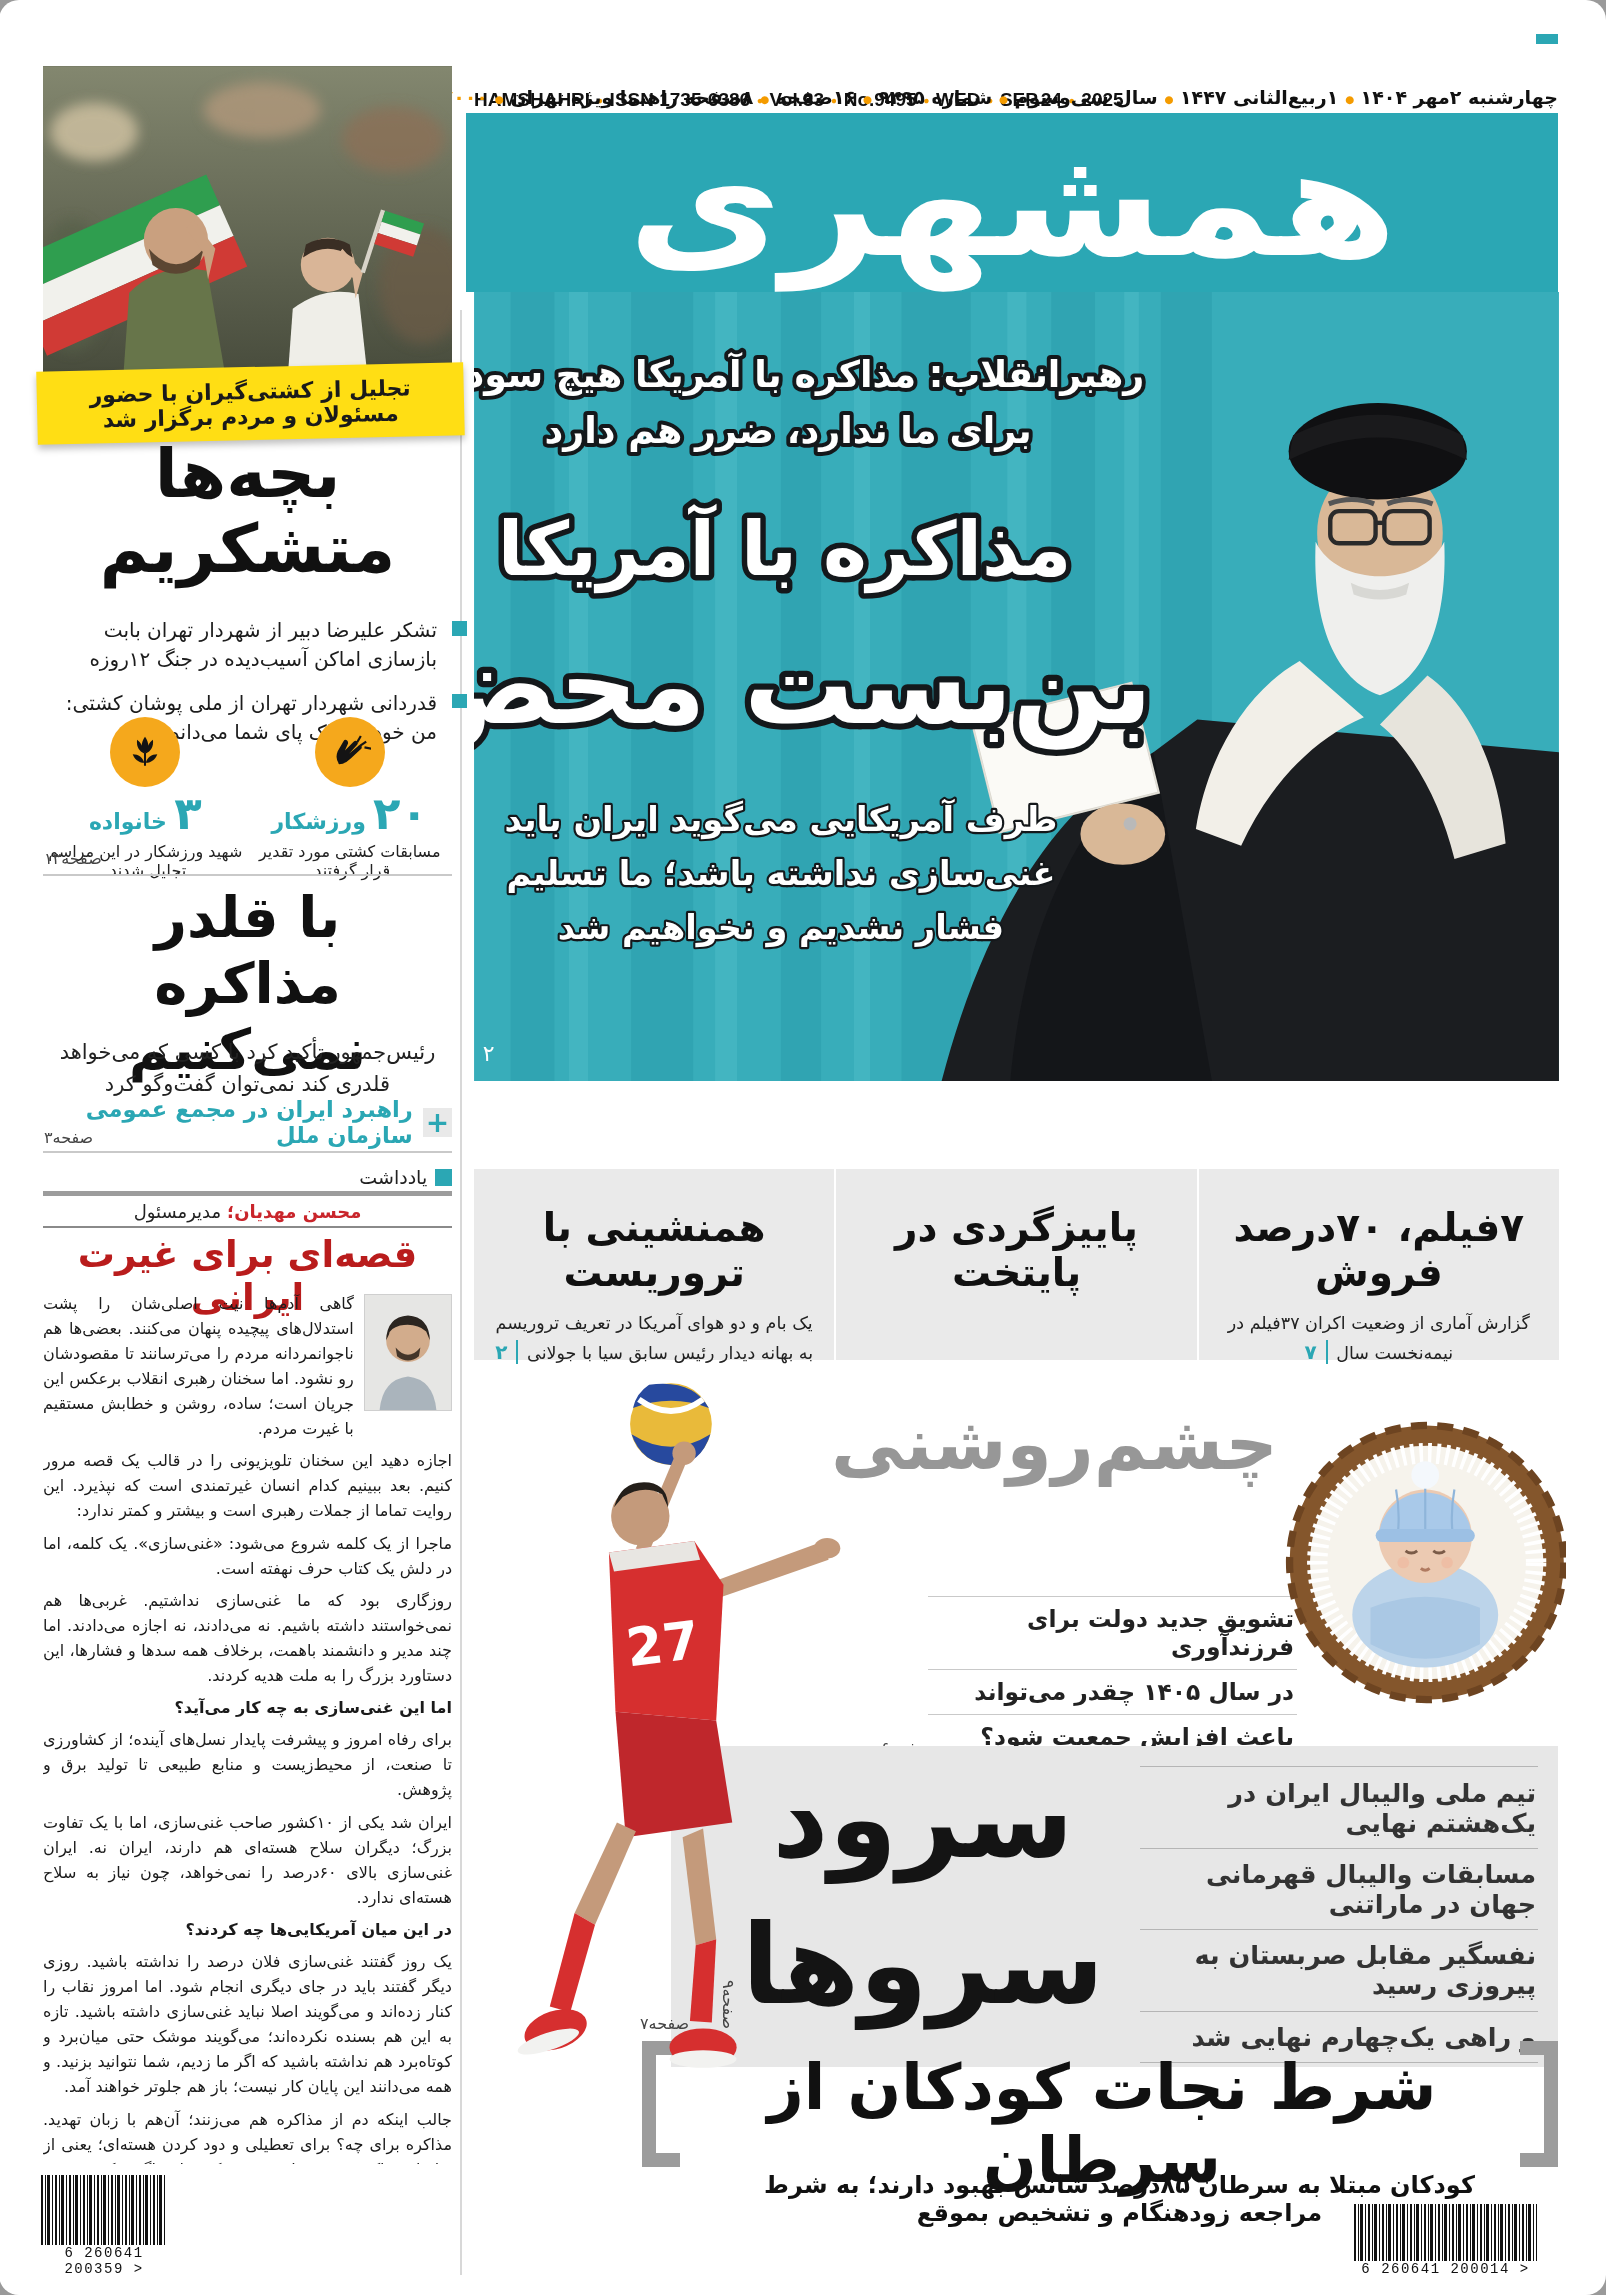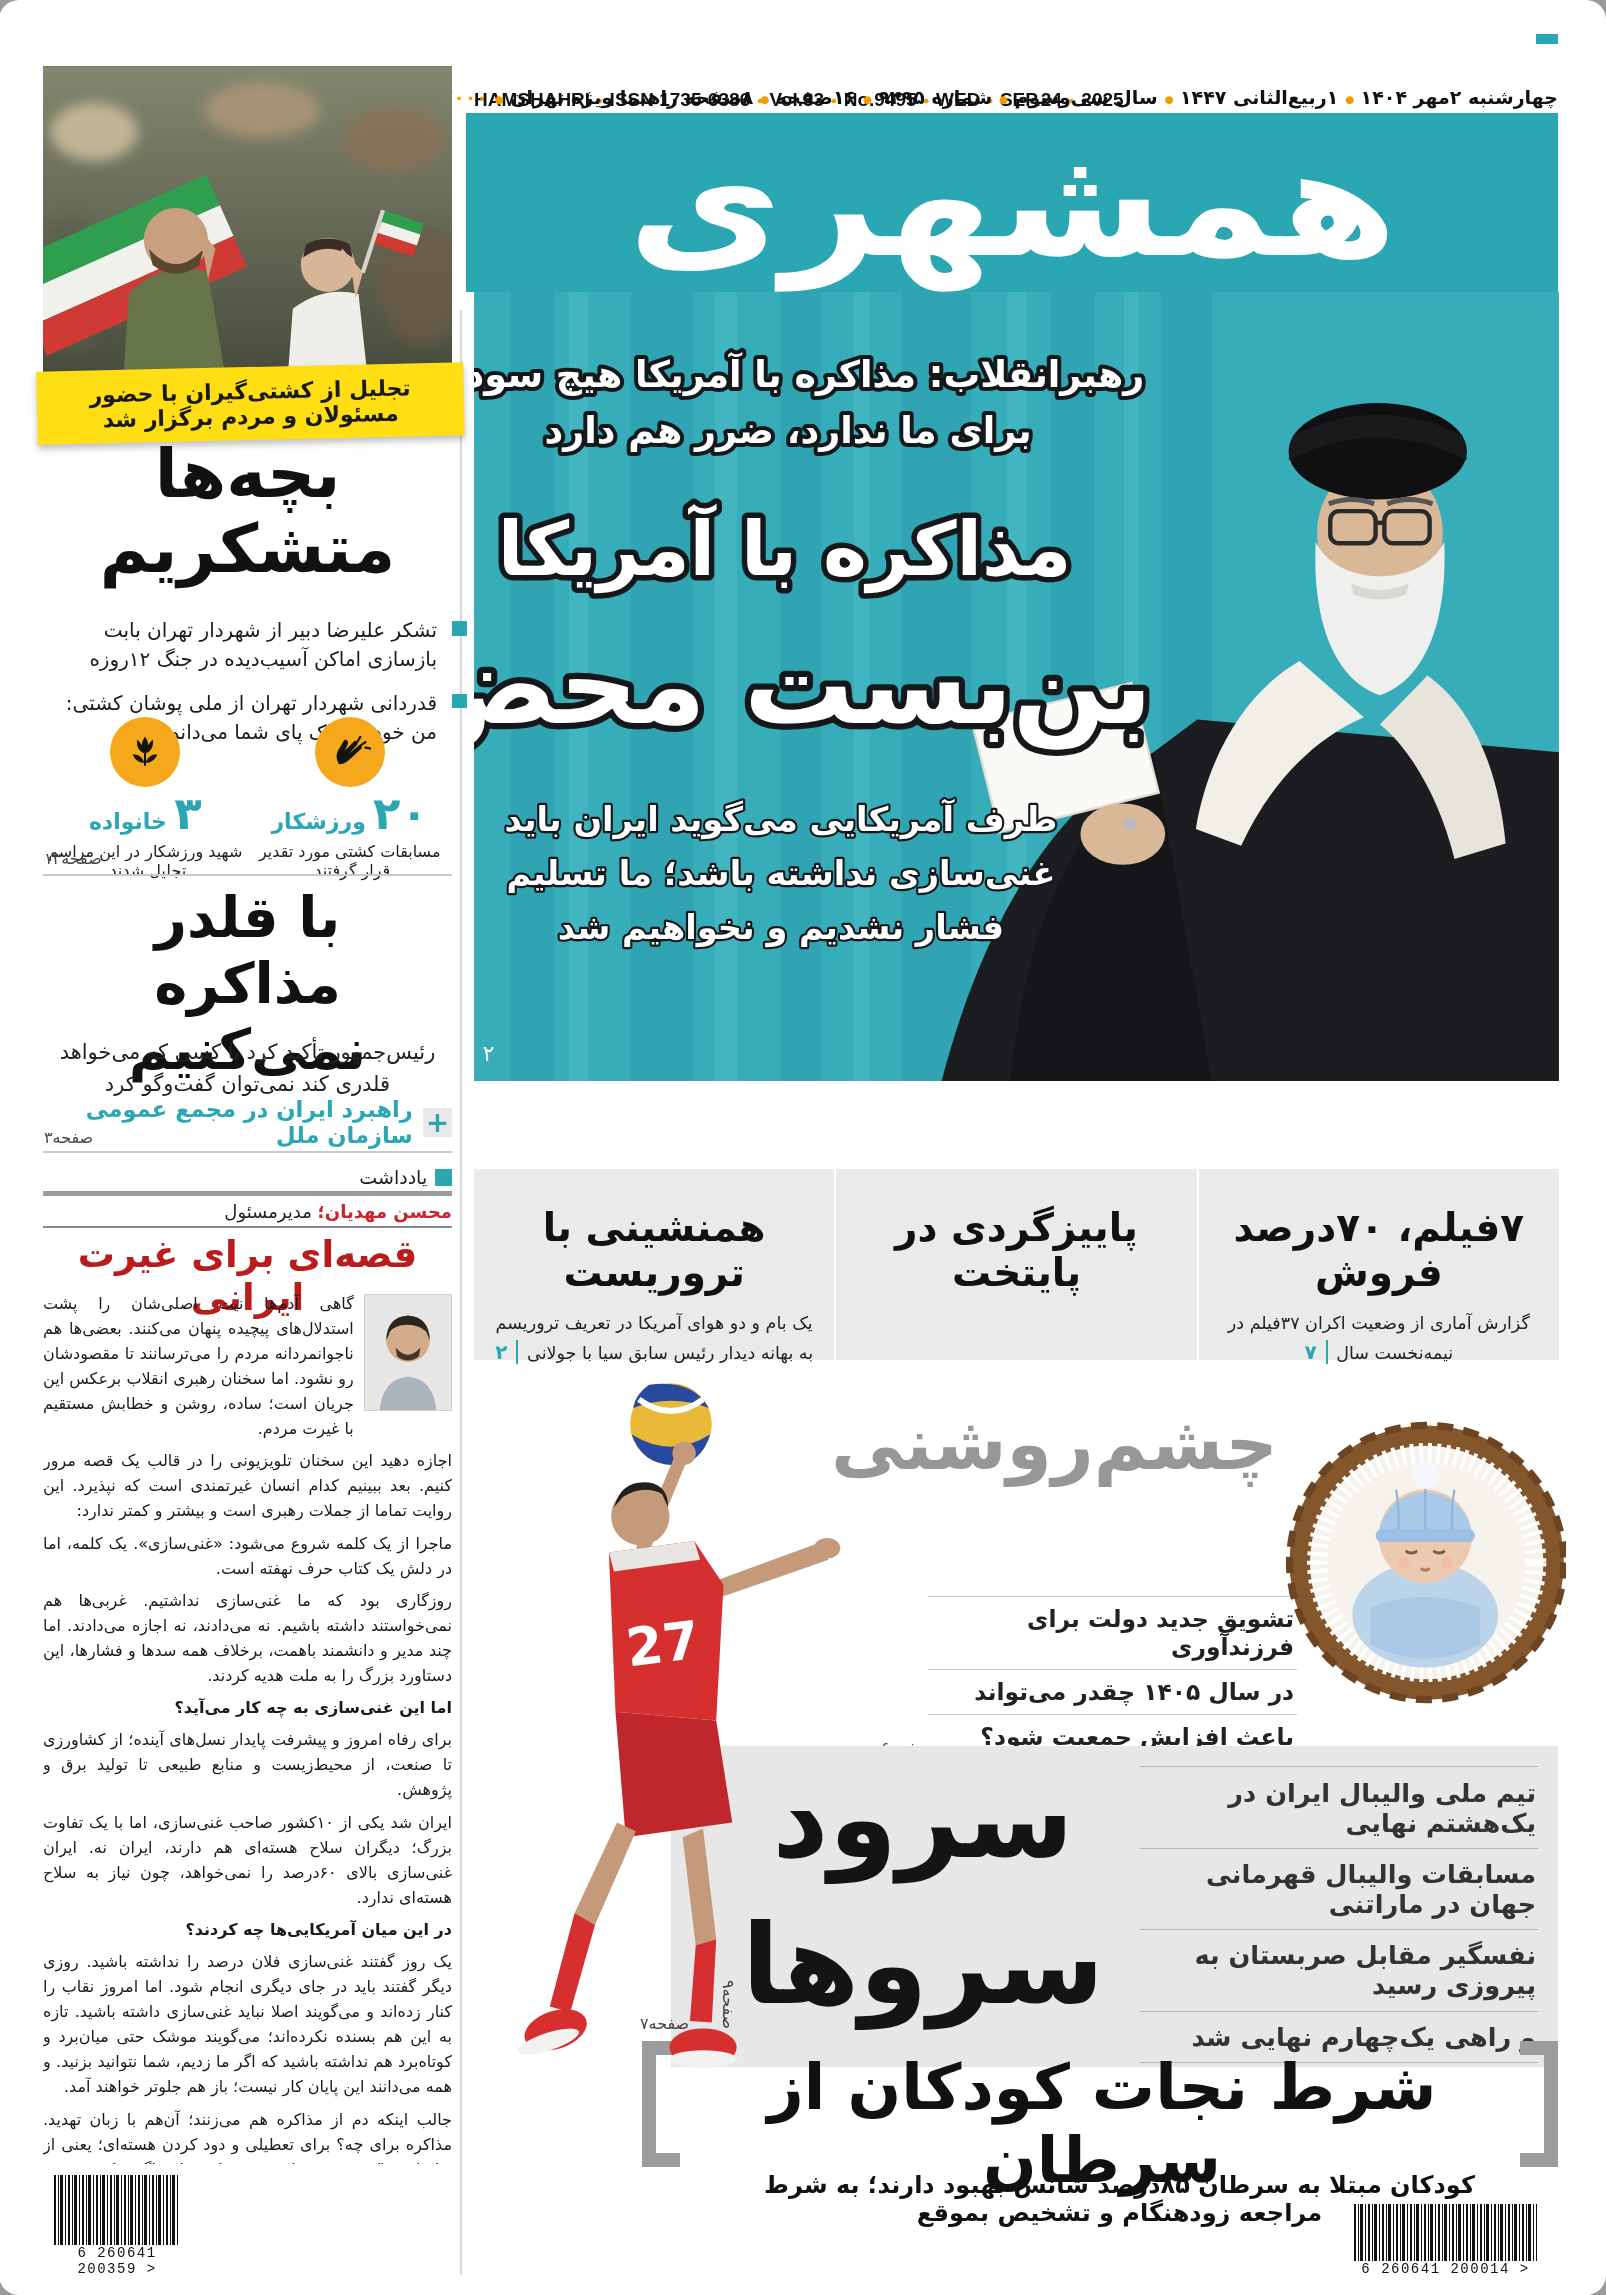--- a/index.html
+++ b/index.html
@@ -46,35 +46,35 @@
   .linkrow{position:absolute;left:44px;top:1096px;width:409px;display:flex;align-items:center;gap:10.2px;}
   .plusbox{width:29px;height:29px;background:#e9e9e9;color:#2BA7B4;font-size:28px;line-height:29px;
            text-align:center;font-weight:bold;flex:0 0 auto;}
   .linktext{font-size:22.6px;font-weight:bold;color:#2BA7B4;}
   .p3{position:absolute;left:45px;top:1128px;}
   .hdiv2{position:absolute;left:44px;top:1151px;width:409px;height:1.5px;background:#c9c9c9;}
   
   .note-tag{position:absolute;left:44px;top:1166px;width:409px;text-align:right;font-size:19px;color:#222;}
   .note-tag .sq{display:inline-block;width:17.5px;height:17.5px;background:#2BA7B4;vertical-align:-2.2px;margin-left:7.3px;}
   .note-thick{position:absolute;left:44px;top:1191px;width:409px;height:5.1px;background:#9c9c9c;}
-  .byline{position:absolute;left:44px;top:1201px;width:409px;text-align:right;font-size:18px;}
+  .byline{position:absolute;left:44px;top:1201px;width:409px;text-align:center;font-size:18px;}
   .byname{color:#C9252B;font-weight:bold;}
   .byrole{color:#222;}
   .note-thin{position:absolute;left:44px;top:1226px;width:409px;height:1.5px;background:#8a8a8a;}
   .h-note{position:absolute;left:44px;top:1233px;width:409px;text-align:center;font-size:37px;font-weight:bold;color:#b91c1c;}
   .note-body{position:absolute;left:44px;top:1291px;width:409px;height:873px;overflow:hidden;
              font-size:16px;line-height:25px;text-align:justify;color:#1b1b1b;}
   .note-body p{margin:0 0 7.3px 0;}
   .note-body p.ph{font-weight:bold;margin-top:2.9px;}
   .author-photo{float:right;width:86px;height:115px;margin:2.9px 0 7.3px 10.2px;background:#e3e3e3;border:0.7px solid #cfcfcf;}
   .barcode{text-align:center;}
   .barcode .bars{height:70px;background:repeating-linear-gradient(90deg,#111 0 2.2px,#fff 2.2px 3.7px,#111 3.7px 5.1px,
                  #fff 5.1px 5.8px,#111 5.8px 8.8px,#fff 8.8px 11px,#111 11px 11.7px,#fff 11.7px 14px);}
   .barcode .digits{font-family:"Liberation Mono",monospace;font-size:14px;color:#111;direction:ltr;letter-spacing:1.5px;}
-  .barcode-left{position:absolute;left:55px;top:2175px;width:126px;}
+  .barcode-left{position:absolute;left:42px;top:2175px;width:126px;}
   .barcode-right{position:absolute;left:1355px;top:2204px;width:183px;}
   .barcode-right .bars{height:57px;}
   
   .photo-lead{position:absolute;left:475px;top:292px;width:1085px;height:789px;overflow:hidden;}
   .svg-kick{font-size:50px;font-weight:bold;fill:#fff;stroke:#14181b;stroke-width:11px;paint-order:stroke;stroke-linejoin:round;}
   .svg-big1{font-size:102px;font-weight:bold;fill:#fff;stroke:#14181b;stroke-width:15px;paint-order:stroke;stroke-linejoin:round;}
   .svg-big2{font-size:150px;font-weight:bold;fill:#fff;stroke:#14181b;stroke-width:17px;paint-order:stroke;stroke-linejoin:round;}
   .svg-deck{font-size:46px;font-weight:bold;fill:#fff;stroke:#14181b;stroke-width:6px;paint-order:stroke;stroke-linejoin:round;}
   .svg-pnum{font-size:30px;fill:#ffffff;}
   

